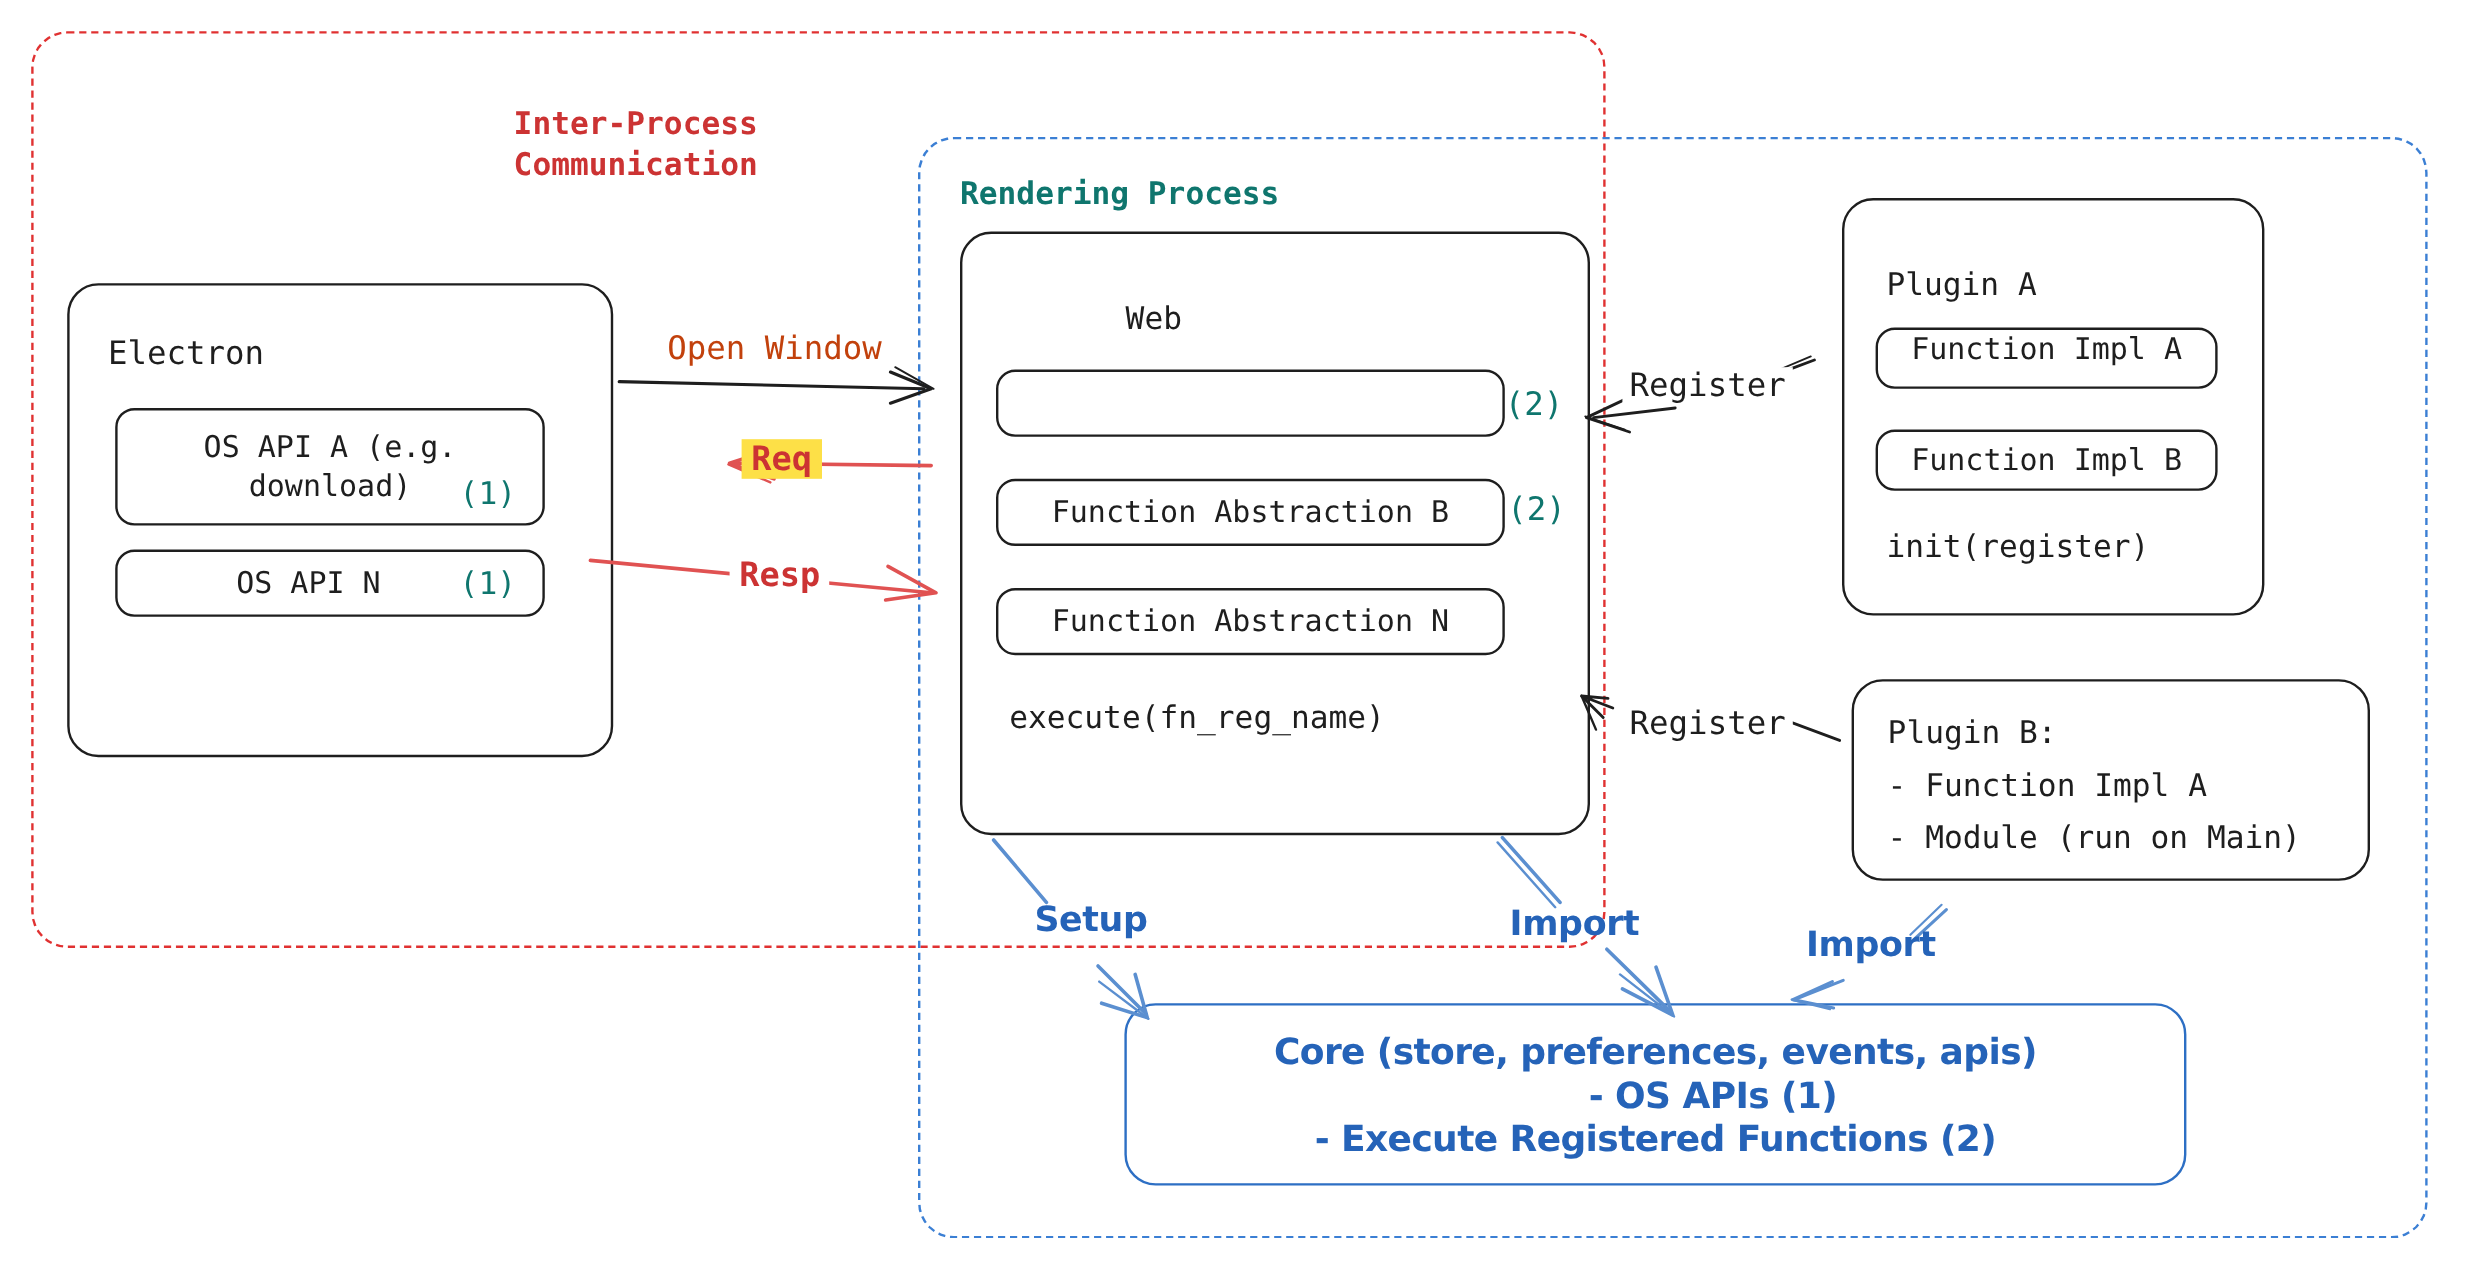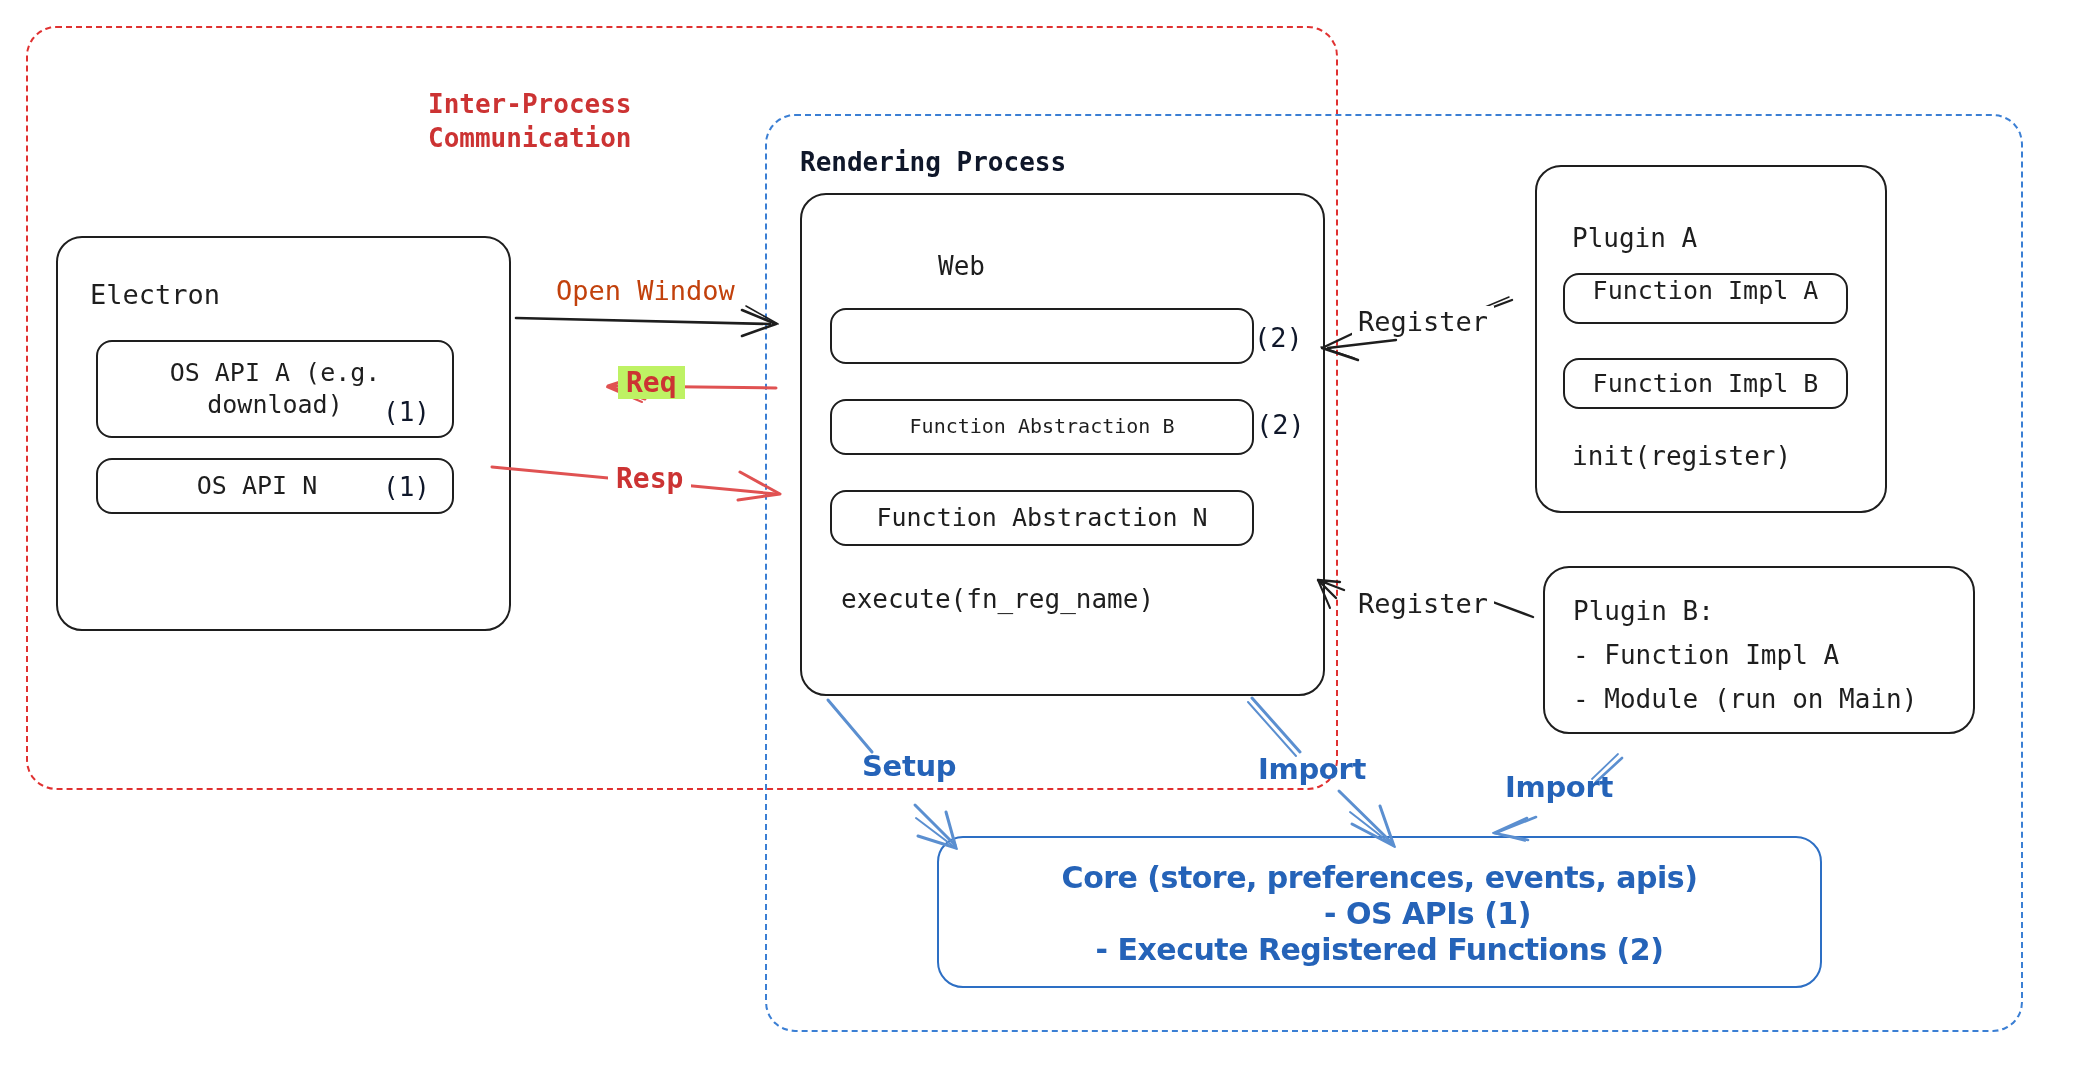--- a/index.html
+++ b/index.html
@@ -43,21 +43,21 @@
     white-space: pre;
     line-height: 1.28;
   }
   .lbl-center {
     display: flex;
     align-items: center;
     justify-content: center;
     text-align: center;
   }
   .red { color: #cc3333; }
-  .blue { color: #0f172a; }
+  .blue { color: #0f766e; }
   .dashed-red {
     border: 2.5px dashed #e03131;
     border-radius: 30px;
   }
   .dashed-blue {
     border: 2.5px dashed #3b7fd4;
     border-radius: 30px;
   }
   .core-box {
     border: 2.5px solid #2d6fc4;
@@ -112,21 +112,21 @@
   <div class="label blue" style="left:383px; top:471px; font-size:26px;">(1)</div>
 
   <div class="node rbox" style="left:800px; top:193px; width:525px; height:503px;"></div>
 
   <div class="label" style="left:938px; top:250px; font-size:26px;">Web</div>
 
   <div class="node rbox-inner" style="left:830px; top:308px; width:424px; height:56px;"></div>
   <div class="label blue" style="left:1254px; top:321px; font-size:27px;">(2)</div>
 
   <div class="node rbox-inner" style="left:830px; top:399px; width:424px; height:56px;"></div>
-  <div class="label lbl-center" style="left:830px; top:399px; width:424px; height:56px; font-size:20px;">Function Abstraction B</div>
+  <div class="label lbl-center" style="left:830px; top:399px; width:424px; height:56px; font-size:25px;">Function Abstraction B</div>
   <div class="label blue" style="left:1256px; top:408px; font-size:27px;">(2)</div>
 
   <div class="node rbox-inner" style="left:830px; top:490px; width:424px; height:56px;"></div>
   <div class="label" style="left:841px; top:583px; font-size:26px;">execute(fn_reg_name)</div>
 
   <div class="label lbl-center" style="left:830px; top:490px; width:424px; height:56px; font-size:25px;">Function Abstraction N</div>
 
   <div class="node rbox" style="left:1535px; top:165px; width:352px; height:348px;"></div>
 
   <div class="label" style="left:1572px; top:222px; font-size:26px;">Plugin A</div>
@@ -204,21 +204,21 @@
       <path d="M 1622 758 L 1596 782" stroke="#5b8fd0" stroke-width="2.6" fill="none" stroke-linecap="round"></path>
       <path d="M 1618 754 L 1592 779" stroke="#5b8fd0" stroke-width="1.8" fill="none" stroke-linecap="round"></path>
       <path d="M 1536 817 L 1498 832" stroke="#5b8fd0" stroke-width="2.6" fill="none" stroke-linecap="round"></path>
       <path d="M 1527 818 L 1494 833 L 1528 840" stroke="#5b8fd0" stroke-width="2.6" fill="none" stroke-linecap="round" stroke-linejoin="round"></path>
       <path d="M 1525 841 L 1493 833" stroke="#5b8fd0" stroke-width="1.8" fill="none" stroke-linecap="round"></path>
     </g>
   </svg>
 
   <div class="arrow-label" style="left:556px; top:275px; font-size:27px; color:#c2410c;">Open Window</div>
 
-  <div class="arrow-label red" style="left:618px; top:366px; font-size:28px; font-weight:700; background:#bef264; padding:0 8px;">Req</div>
+  <div class="arrow-label red" style="left:618px; top:366px; font-size:28px; font-weight:700; background:#fde047; padding:0 8px;">Req</div>
 
   <div class="arrow-label red" style="left:608px; top:462px; font-size:28px; font-weight:700; background:#ffffff; padding:0 8px;">Resp</div>
 
   <div class="arrow-label" style="left:1352px; top:306px; font-size:27px; color:#1e1e1e; background:#ffffff; padding:0 6px;">Register</div>
 
   <div class="arrow-label" style="left:1352px; top:588px; font-size:27px; color:#1e1e1e; background:#ffffff; padding:0 6px;">Register</div>
 
   <div class="arrow-label lbl-blue-bold" style="left:862px; top:749px; font-size:29px;">Setup</div>
 
   <div class="arrow-label lbl-blue-bold" style="left:1258px; top:752px; font-size:29px;">Import</div>

